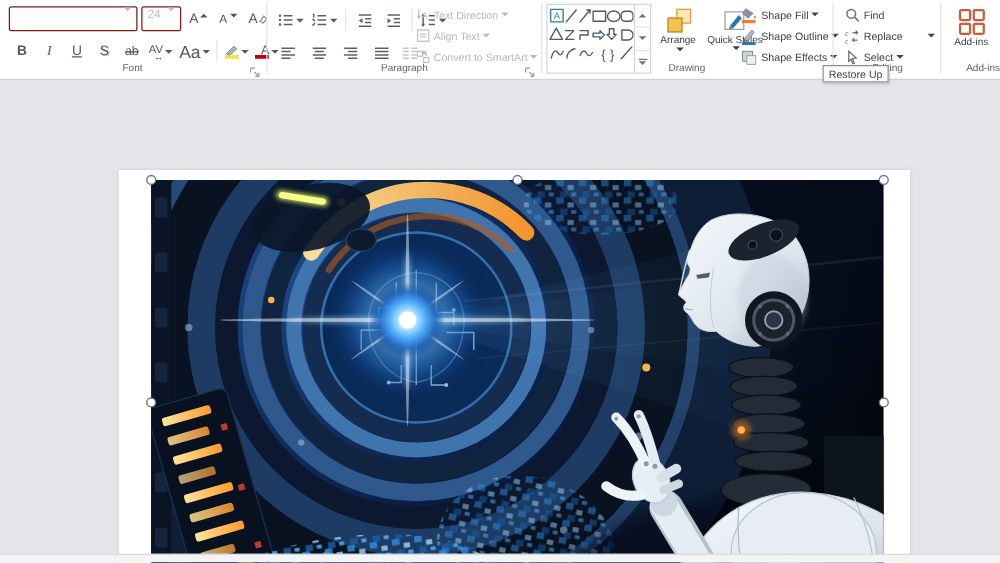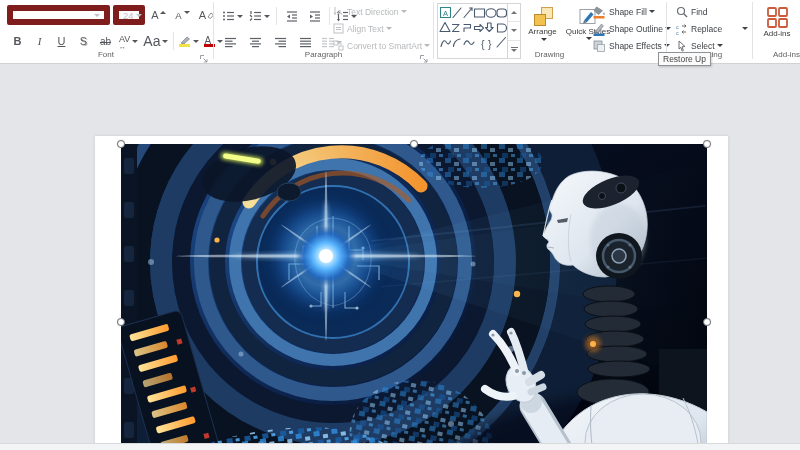--- a/index.html
+++ b/index.html
@@ -6,22 +6,22 @@
   body{width:800px;height:450px;position:relative;overflow:hidden;background:#e3e5e8;
        font-family:"Liberation Sans",sans-serif;-webkit-font-smoothing:antialiased}
   
   .ribbon{position:absolute;top:0;left:0;width:800px;height:63px;background:#ffffff;
           border-bottom:1px solid #d0d2d4;z-index:10}
   .group{position:absolute;top:0;height:62px}
   .vsep{position:absolute;top:2px;height:57px;width:1px;background:#e2e3e5}
   .g-footer{position:absolute;bottom:1px;left:0;right:0;height:12px;text-align:center;
             font-size:8px;color:#615f5f;line-height:12px}
   .launcher{position:absolute;right:3px;bottom:2px;width:10px;height:10px;cursor:pointer}
-  .combo{height:20px;border:6px solid #7f1d1d;background:#fdfdfd;border-radius:2px;
-         display:flex;align-items:center;padding:0 4px;font-size:9.5px;color:#bfc1c4;box-sizing:border-box}
+  .combo{height:20px;border:1px solid #7f1d1d;background:#fdfdfd;border-radius:2px;
+         display:flex;align-items:flex-start;padding:0 4px;font-size:9.5px;color:#bfc1c4;box-sizing:border-box}
   .chev{display:inline-block;width:0;height:0;border-left:3px solid transparent;
         border-right:3px solid transparent;border-top:3.5px solid currentColor;margin-left:2px}
   .chev-up{display:inline-block;width:0;height:0;border-left:3px solid transparent;
         border-right:3px solid transparent;border-bottom:3.5px solid currentColor}
   .ibtn{height:22px;min-width:17px;display:flex;align-items:center;justify-content:center;
         color:#53575c;font-size:11px;padding:0 2px;border-radius:2px;cursor:pointer}
   .msep{width:1px;height:18px;background:#e4e5e6;margin:0 2px}
   .row{position:absolute;display:flex;align-items:center}
   .smallrow{position:absolute;display:flex;align-items:center;font-size:8.5px;color:#3f4347;
             height:15px;cursor:pointer;white-space:nowrap}
@@ -30,21 +30,21 @@
   .bigbtn{position:absolute;top:2px;height:57px;display:flex;flex-direction:column;align-items:center;
           font-size:8px;color:#3b3b3b;text-align:center;cursor:pointer;border-radius:2px}
   .bigbtn .blabel{line-height:9px;margin-top:0}
   
   .ltr-b{font-weight:bold}
   .ltr-i{font-style:italic;font-family:"Liberation Serif",serif}
   .ltr-u{text-decoration:underline}
   .ltr-s{text-shadow:1px 1px 0 #bfbfbf}
   .ltr-strike{text-decoration:line-through;font-size:10px}
   .underbar{display:block;width:11px;height:3px;margin-top:-1px}
-  .stack{display:flex;flex-direction:column;align-items:flex-start;line-height:10px}
+  .stack{display:flex;flex-direction:column;align-items:flex-end;line-height:10px}
   
   .gallery{position:absolute;left:2px;top:3px;width:84px;height:56px;border:1px solid #d3d5d7;
            background:#fff;box-sizing:border-box;display:flex}
   .gal-icons{width:69px;padding:1px 0 0 1px}
   .gal-scroll{width:12px;border-left:1px solid #d3d5d7;display:flex;flex-direction:column}
   .gal-cell{flex:1;display:flex;align-items:center;justify-content:center;color:#6f7479;cursor:pointer}
   .gal-cell + .gal-cell{border-top:1px solid #e4e5e6}
   
   .tooltip{position:absolute;left:658px;top:52px;background:#fbfbfb;border:1px solid #8f9294;
            font-size:8.5px;color:#454545;padding:1px 4px;z-index:60;box-shadow:1px 1px 2px rgba(0,0,0,.18);

